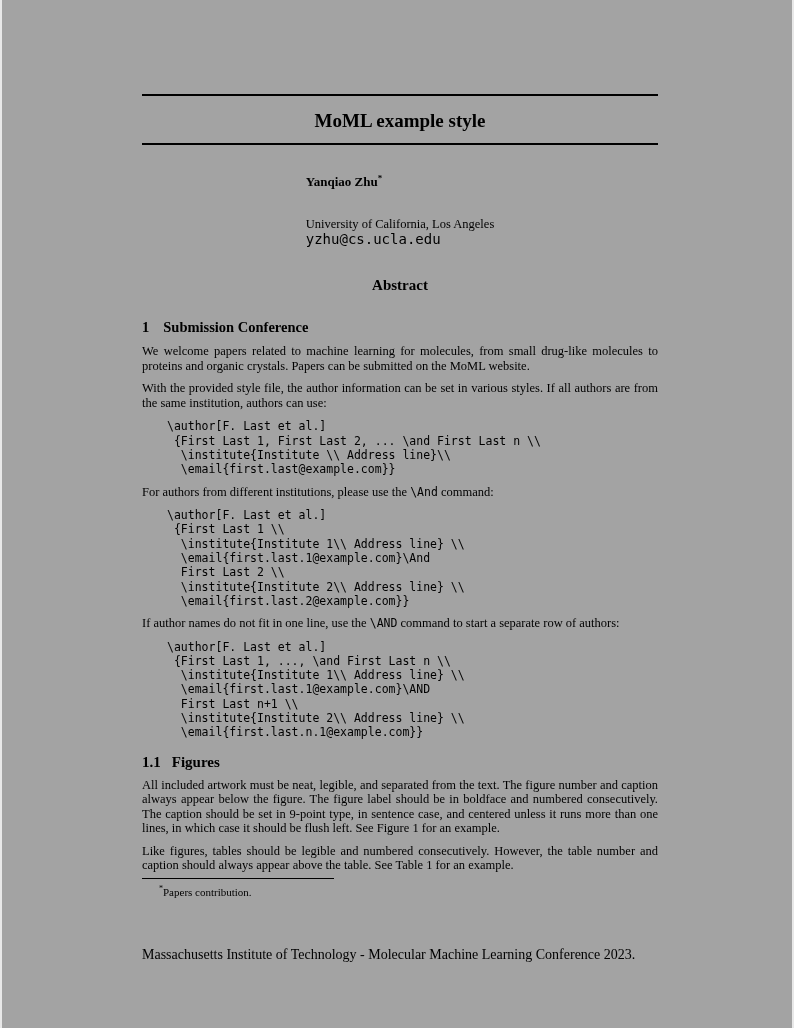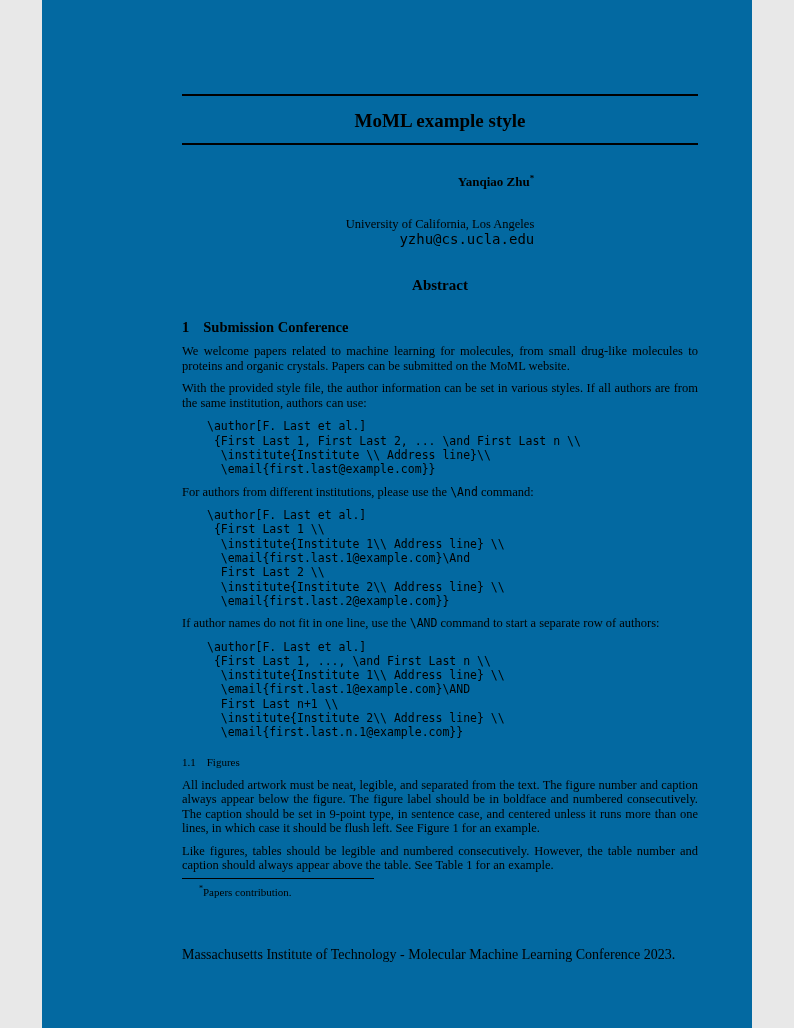--- a/index.html
+++ b/index.html
@@ -2,24 +2,24 @@
 <html><head>
 <meta charset="utf-8">
 <style>
   html, body {
     margin: 0;
     padding: 0;
     background: #e8e8e8;
   }
   .page {
     position: relative;
-    width: 710px;
+    width: 790px;
     height: 1028px;
     margin: 0 auto;
-    background: #0369a1;
+    background: #a3a3a3;
     color: #000000;
     font-family: "Liberation Serif", serif;
     overflow: hidden;
   }
   .content {
     position: absolute;
     left: 140px;
     top: 0;
     width: 516px;
   }
@@ -36,21 +36,21 @@
     font-weight: bold;
     margin: 12px 0 0 0;
     line-height: 26px;
   }
   .authors {
     display: flex;
     justify-content: space-evenly;
     margin-top: 26px;
   }
   .author {
-    text-align: right;
+    text-align: left;
   }
   .author-name {
     font-weight: bold;
     font-size: 13px;
     line-height: 15px;
   }
   .author-name sup { font-size: 9px; }
   .author-affiliation {
     font-size: 12.5px;
     line-height: 15px;
@@ -74,22 +74,22 @@
     line-height: 15px;
   }
   .section-heading {
     font-size: 14.5px;
     font-weight: bold;
     margin: 24px 0 0 0;
     line-height: 18px;
   }
   .section-heading .sec-num { margin-right: 14px; }
   .subsection-heading {
-    font-size: 11px;
-    font-weight: normal;
+    font-size: 15px;
+    font-weight: bold;
     margin: 14px 0 0 0;
     line-height: 16px;
   }
   .subsection-heading .sec-num { margin-right: 11px; }
   p.body-par {
     font-size: 12.5px;
     line-height: 14.5px;
     text-align: justify;
     margin: 8px 0 0 0;
   }

